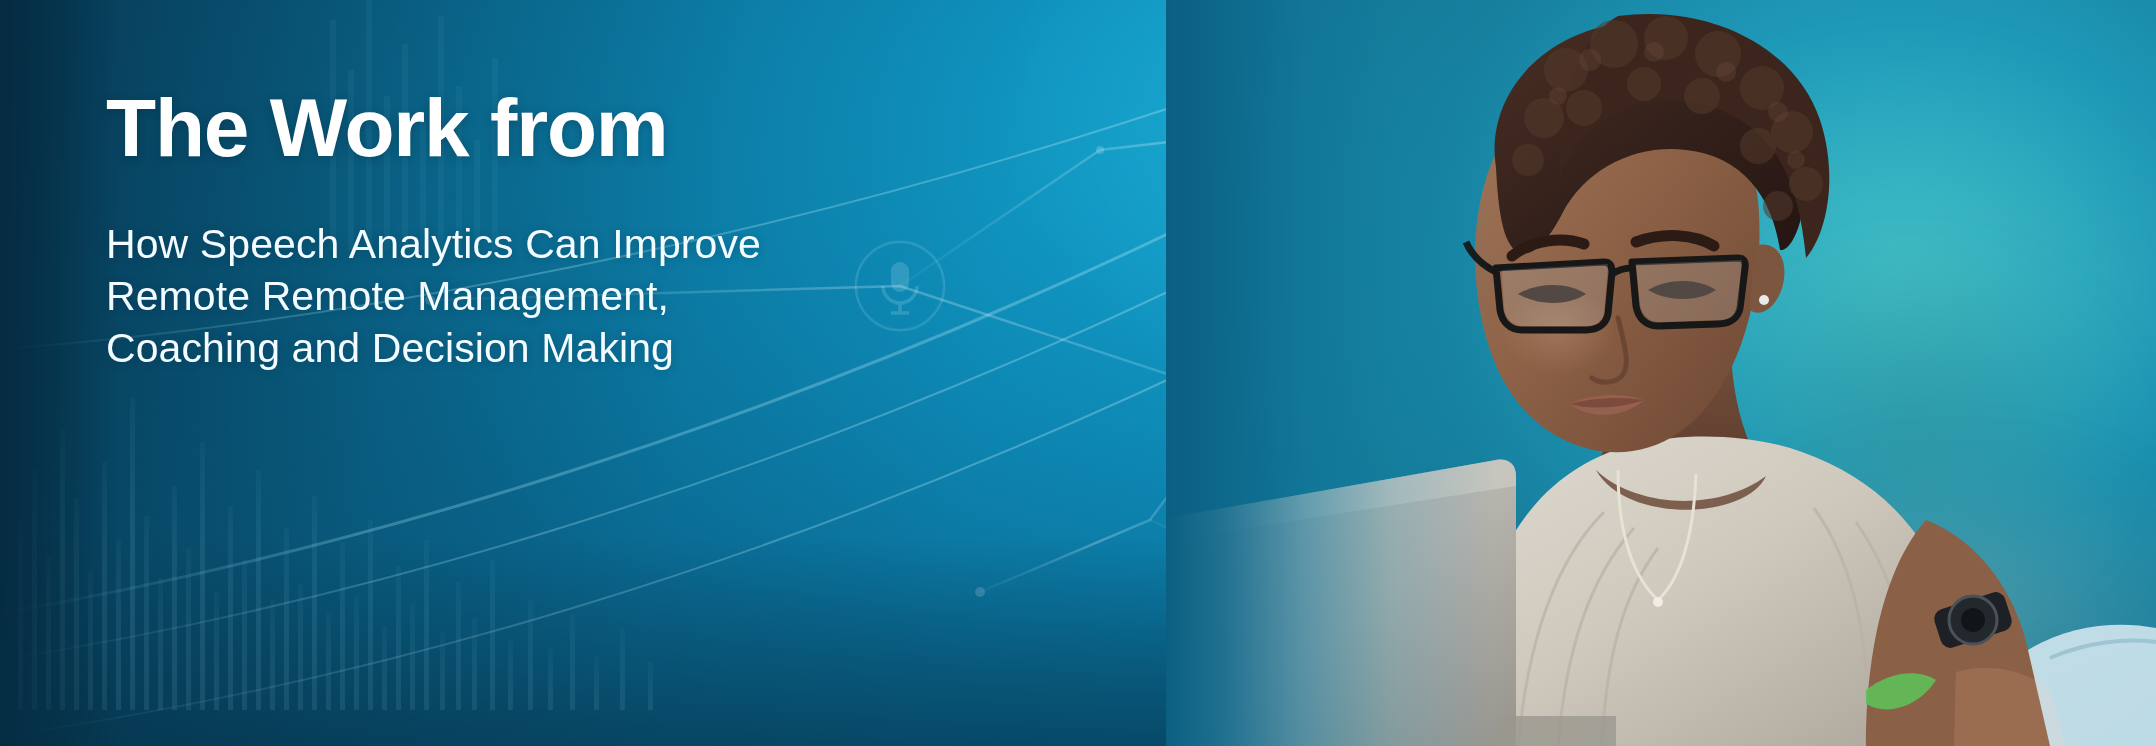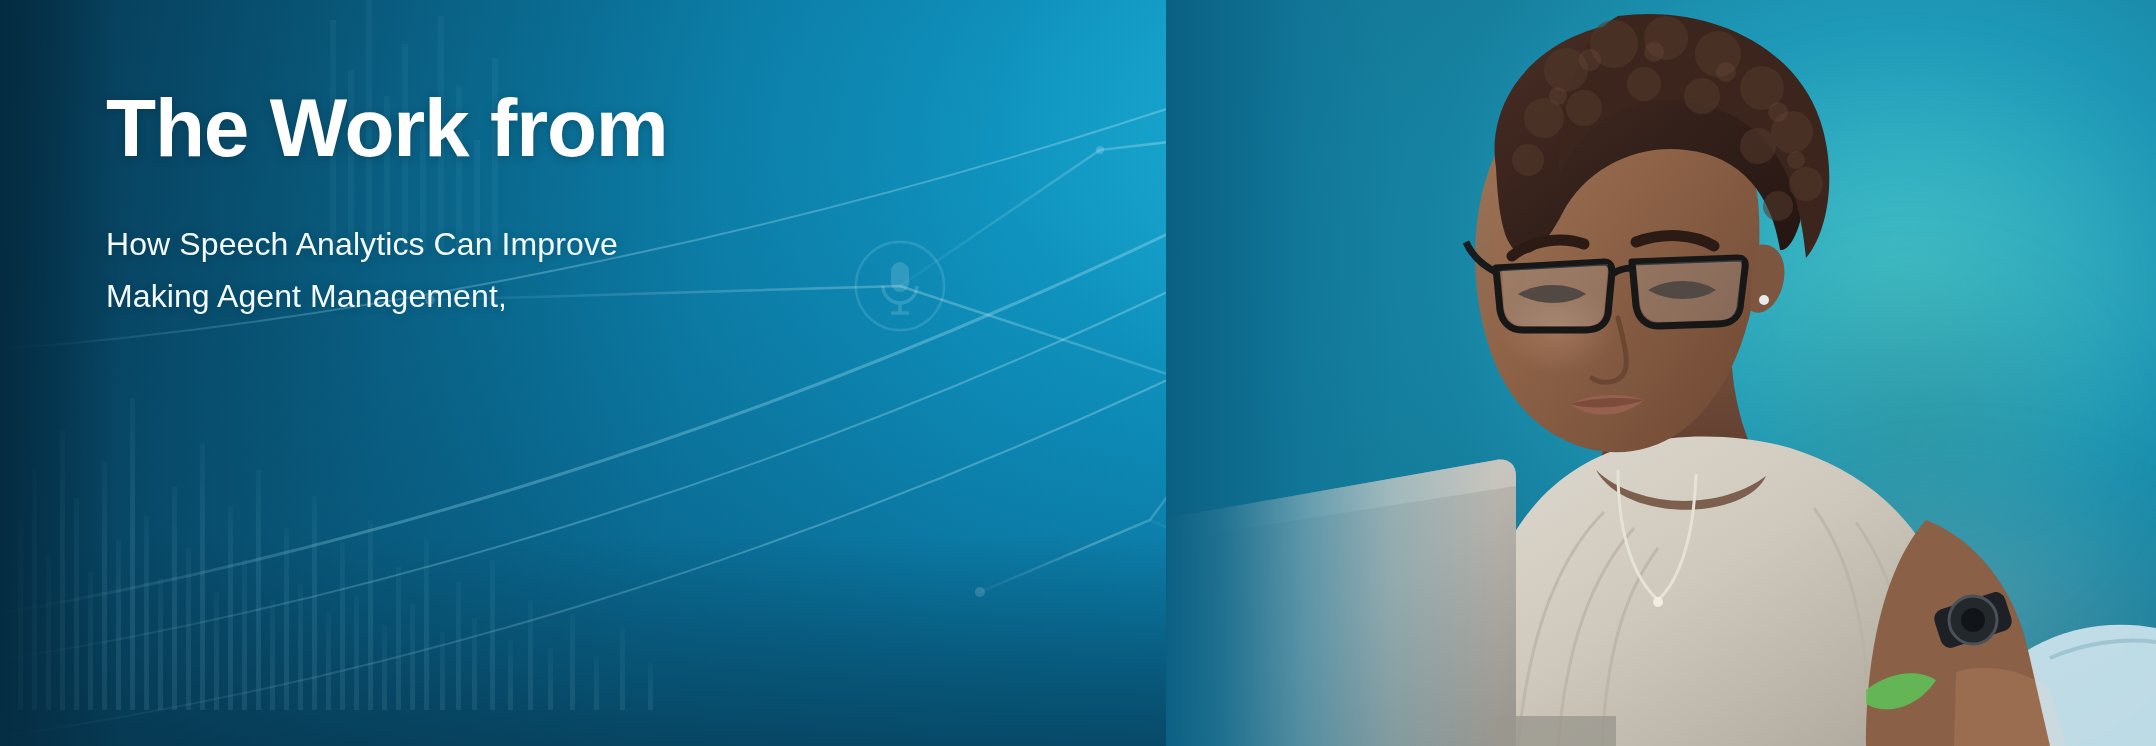--- a/index.html
+++ b/index.html
@@ -96,21 +96,21 @@
     font-size:82px;
     line-height:88px;
     font-weight:700;
     letter-spacing:-1.2px;
     text-shadow:0 2px 10px rgba(3,40,60,0.35);
   }
   #headline .hl-line{display:block;}
   #subhead{
     margin:46px 0 0 0;
     color:#f2fbff;
-    font-size:32px;
+    font-size:41px;
     line-height:52px;
     font-weight:300;
     letter-spacing:0.1px;
     text-shadow:0 1px 8px rgba(3,40,60,0.30);
   }
   #subhead .sh-line{display:block;}
 </style>
 </head>
 <body>
 
@@ -380,17 +380,18 @@
 
     <div class="photo-fade-left"></div>
   </div>
 
   <div id="text-block">
     <h1 id="headline">
       <span class="hl-line">The Work from</span>
     </h1>
     <p id="subhead">
       <span class="sh-line">How Speech Analytics Can Improve</span>
-      <span class="sh-line">Making Agent Management,</span>
+      <span class="sh-line">Remote Remote Management,</span>
+      <span class="sh-line">Coaching and Decision Making</span>
     </p>
   </div>
 
 </div>
 
 </body></html>

